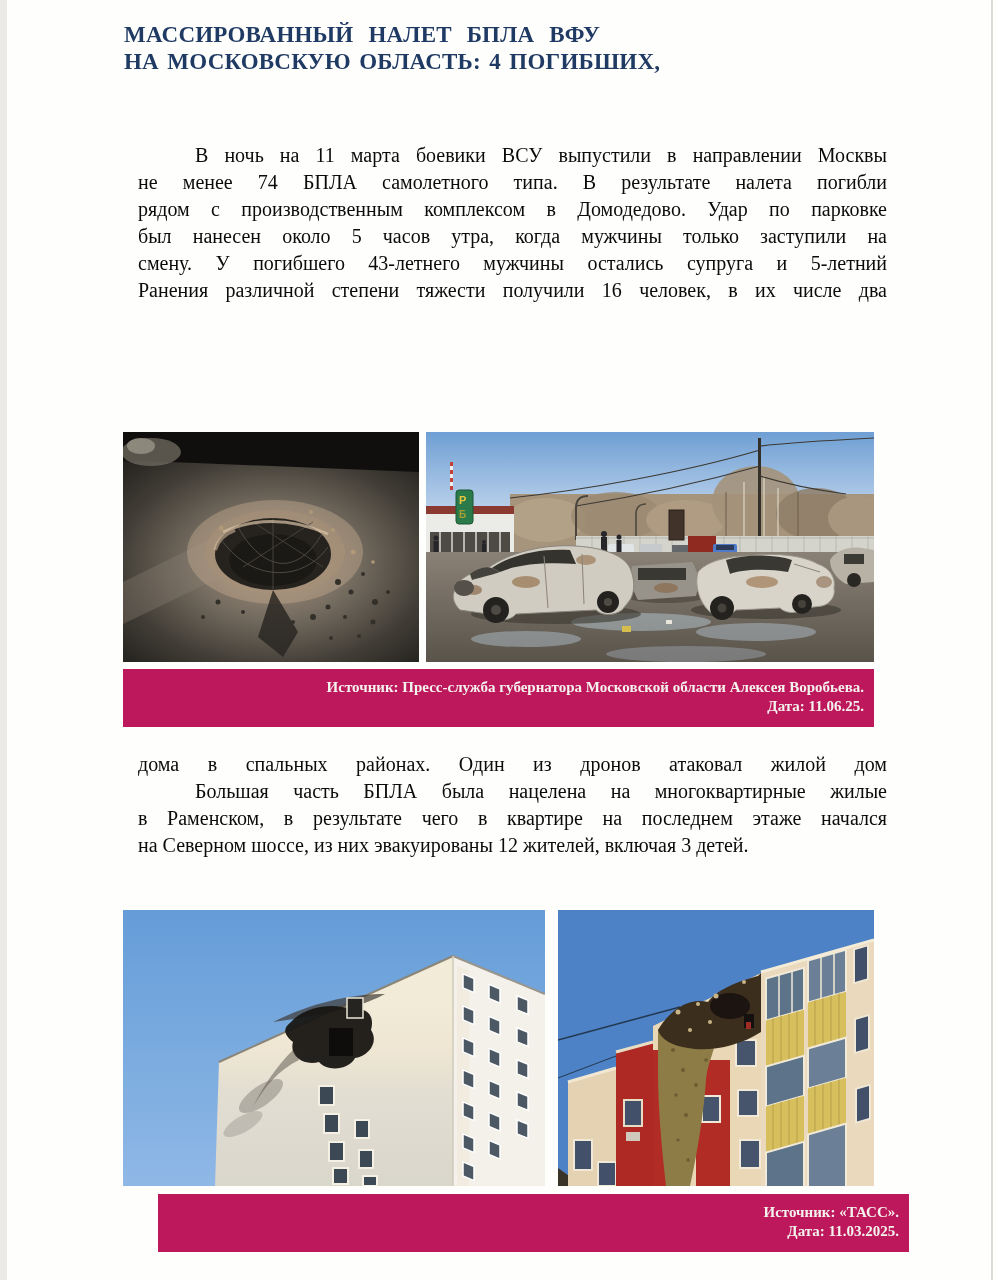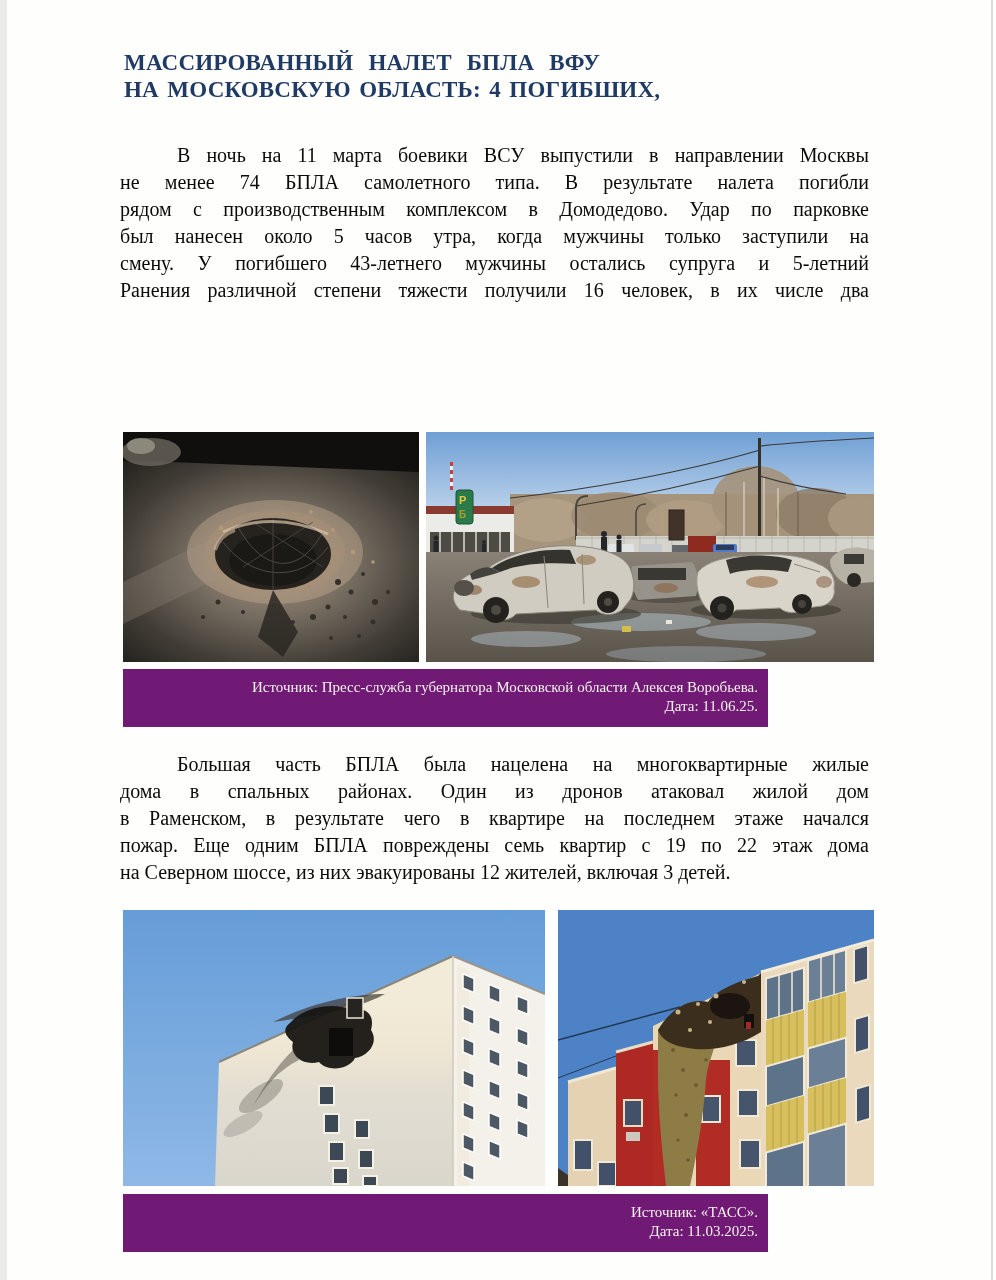--- a/index.html
+++ b/index.html
@@ -3,40 +3,40 @@
 <meta charset="utf-8">
 <style>
   html,body{margin:0;padding:0;}
   body{width:996px;height:1280px;position:relative;background:#fefefd;
        font-family:"Liberation Serif","DejaVu Serif",serif;overflow:hidden;}
   .edge-left{position:absolute;left:0;top:0;width:7px;height:1280px;background:#eceae6;}
   .edge-right{position:absolute;left:991px;top:0;width:2px;height:1280px;background:#dddbd7;}
 
   .title-block{position:absolute;left:124px;top:22px;width:740px;color:#1f3a63;
                font-weight:bold;font-size:23px;line-height:26.5px;letter-spacing:.2px;}
-  .title-line.l1{word-spacing:9px;margin-top:28px;}
+  .title-line.l1{word-spacing:9px;}
   .title-line.l2{word-spacing:2.5px;}
 
-  .par{position:absolute;left:120px;width:749px;font-size:20px;line-height:27px;color:#0b0b0b;overflow:hidden;}
+  .par{position:absolute;left:138px;width:749px;font-size:20px;line-height:27px;color:#0b0b0b;overflow:hidden;}
   #p1{top:142px;height:274px;}
   #p2{top:751px;height:140px;}
   .jline{text-align:justify;text-align-last:justify;white-space:normal;}
   .jline.last{text-align-last:left;}
   .jline.indent{text-indent:57px;}
 
   .photo-row{position:absolute;left:123px;display:flex;}
   #row1{top:432px;gap:7px;}
   #row2{top:910px;gap:13px;}
   .photo{display:block;}
 
-  .caption-bar{position:absolute;left:123px;width:645px;height:58px;background:#701a75;
+  .caption-bar{position:absolute;left:123px;width:751px;height:58px;background:#be185d;
                color:#f4f2ec;font-size:15px;line-height:19.5px;text-align:right;
-               box-sizing:border-box;padding:8.5px 10px 0 0;}
+               box-sizing:border-box;padding:8.5px 10px 0 0;font-weight:bold;}
   #bar1{top:669px;}
-  #bar2{top:1194px;}
+  #bar2{top:1194px;margin-left:35px;}
 </style>
 </head>
 <body>
 
 <div class="edge-left"></div>
 <div class="edge-right"></div>
 
 <header class="title-block">
   <div class="title-line l1">МАССИРОВАННЫЙ НАЛЕТ БПЛА ВФУ</div>
   <div class="title-line l2">НА МОСКОВСКУЮ ОБЛАСТЬ: 4 ПОГИБШИХ,</div>
@@ -206,24 +206,23 @@
     <rect x="240" y="188" width="6" height="4" fill="#e8e6da"></rect>
   </svg>
 </div>
 
 <figcaption class="caption-bar" id="bar1">
   <div>Источник: Пресс-служба губернатора Московской области Алексея Воробьева.</div>
   <div>Дата: 11.06.25.</div>
 </figcaption>
 
 <div class="par" id="p2">
+  <div class="jline">дома в спальных районах. Один из дронов атаковал жилой дом</div>
   <div class="jline indent">Большая часть БПЛА была нацелена на многоквартирные жилые</div>
-  <div class="jline">дома в спальных районах. Один из дронов атаковал жилой дом</div>
   <div class="jline">в Раменском, в результате чего в квартире на последнем этаже начался</div>
-  <div class="jline">пожар. Еще одним БПЛА повреждены семь квартир с 19 по 22 этаж дома</div>
   <div class="jline last">на Северном шоссе, из них эвакуированы 12 жителей, включая 3 детей.</div>
 </div>
 
 <div class="photo-row" id="row2">
 
   <svg class="photo" width="422" height="276" viewBox="0 0 422 276" preserveAspectRatio="none">
     <defs>
       <linearGradient id="skyC" x1="0" y1="0" x2="0" y2="1">
         <stop offset="0%" stop-color="#659dd8"></stop>
           <stop offset="100%" stop-color="#8fb8e6"></stop>

